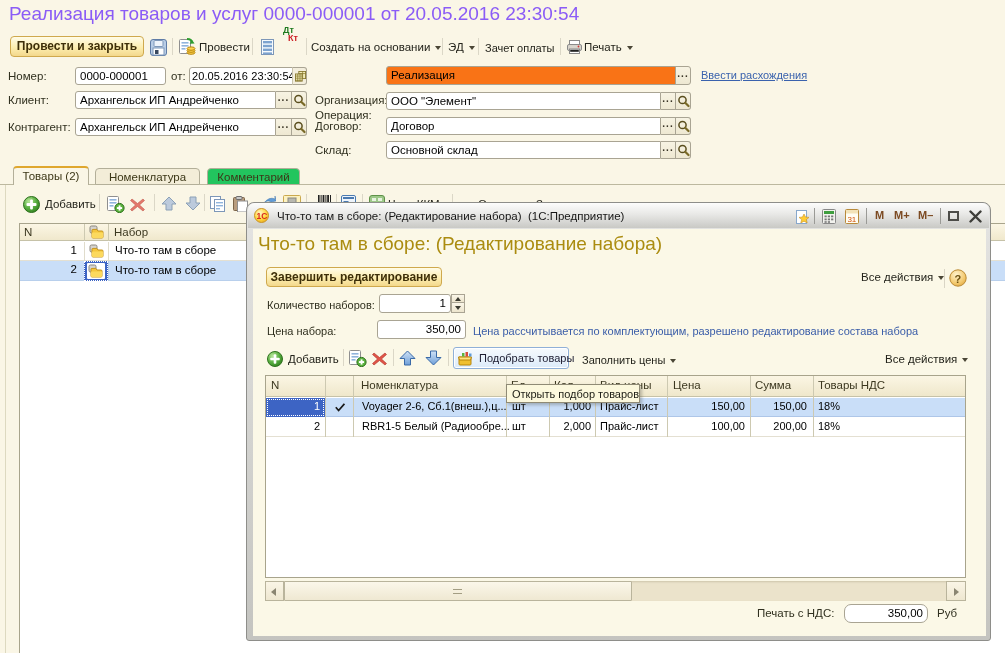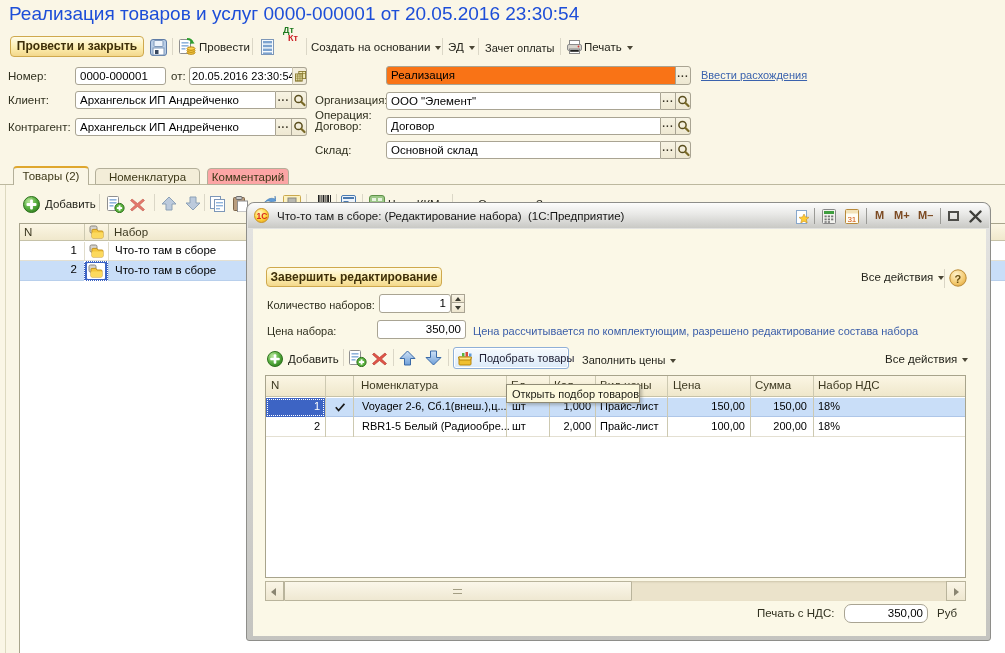--- a/index.html
+++ b/index.html
@@ -6,21 +6,21 @@
 .abs{position:absolute}
 .lbl{position:absolute;font-size:11.5px;color:#30301f;white-space:nowrap}
 .inp{position:absolute;background:#fff;border:1px solid #a9a493;border-radius:3px;font-size:11.5px;color:#000;line-height:16px;padding:0 4px;white-space:nowrap;overflow:hidden}
 .sep{position:absolute;width:1px;background:#dbd7c7}
 .ybtn{position:absolute;background:linear-gradient(#fffce8,#fdeeb0 55%,#f3d88c);border:1px solid #cfa94d;border-radius:4px;font-weight:bold;color:#3e2f09;text-align:center;font-size:12px}
 .tbtxt{position:absolute;font-size:11.5px;color:#24241c;white-space:nowrap}
 .arr{display:inline-block;width:0;height:0;border-left:3.5px solid transparent;border-right:3.5px solid transparent;border-top:4px solid #4a4636;vertical-align:middle;margin-left:5px}
 .ell{position:absolute;background:linear-gradient(#f7f3e3,#eee8d2);border:1px solid #a9a493;color:#3a3526;text-align:center;font-weight:bold}
 </style></head><body>
 
-<div class="abs" style="left:9px;top:3px;font-size:19px;color:#1d4ed8;">Реализация товаров и услуг 0000-000001 от 20.05.2016 23:30:54</div>
+<div class="abs" style="left:9px;top:3px;font-size:19px;color:#8b5cf6;">Реализация товаров и услуг 0000-000001 от 20.05.2016 23:30:54</div>
 
 <div class="ybtn" style="left:10px;top:36px;width:134px;height:21px;line-height:19px;">Провести и закрыть</div>
 <svg class="abs" style="left:150px;top:39px" width="17" height="17" viewBox="0 0 17 17">
     <rect x="0.5" y="0.5" width="16" height="16" rx="2.5" fill="#b8cde6" stroke="#5f7ca6"></rect>
     <rect x="4" y="1.5" width="9" height="6" rx="1" fill="#eef4fb" stroke="#7d97b8"></rect>
     <rect x="3" y="9" width="11" height="7" fill="#fff" stroke="#7d97b8"></rect>
     <rect x="5" y="11" width="3.5" height="4" fill="#39485e"></rect>
   </svg>
 <div class="sep" style="left:172px;top:38px;height:17px"></div>
 <svg class="abs" style="left:179px;top:38px" width="17" height="17" viewBox="0 0 17 17">
@@ -115,21 +115,21 @@
 <div class="inp" style="left:386px;top:141px;width:275px;height:18px;border-radius:3px 0 0 3px;">Основной склад</div>
 <div class="ell" style="left:661px;top:141px;width:15px;height:18px;font-size:10px;line-height:12px;letter-spacing:1px;border-left:none">...</div>
 <div class="ell mg2" style="left:676px;top:141px;width:15px;height:18px;border-left:none;border-radius:0 3px 3px 0"><svg width="13" height="13" viewBox="0 0 13 13" style="margin-top:2px">
       <circle cx="5.5" cy="5" r="3.6" fill="none" stroke="#5a4e1e" stroke-width="1.5"></circle>
       <line x1="8.2" y1="7.7" x2="11.5" y2="11" stroke="#7a6a28" stroke-width="2.2" stroke-linecap="round"></line>
     </svg></div>
 
 <div class="abs" style="left:0;top:184px;width:1005px;height:1px;background:#bcb89f"></div>
 <div class="abs" style="left:13px;top:166px;width:76px;height:19px;background:#faf6e6;border:1px solid #b3af99;border-bottom:none;border-radius:4px 4px 0 0;border-top:2px solid #dfa72e;text-align:center;line-height:17px;font-size:11.5px;color:#3c3717;">Товары (2)</div>
 <div class="abs" style="left:95px;top:168px;width:105px;height:17px;background:#f3edd8;border:1px solid #b3af99;border-radius:4px 4px 0 0;text-align:center;line-height:16px;font-size:11.5px;color:#3c3717;">Номенклатура</div>
-<div class="abs" style="left:207px;top:168px;width:82px;height:17px;background:#fca5a5;border:1px solid #b3af99;border-radius:4px 4px 0 0;text-align:center;line-height:16px;font-size:11.5px;color:#3c3717;">Комментарий</div>
+<div class="abs" style="left:207px;top:168px;width:93px;height:17px;background:#22c55e;border:1px solid #b3af99;border-radius:4px 4px 0 0;text-align:center;line-height:16px;font-size:11.5px;color:#3c3717;">Комментарий</div>
 
 <div class="abs" style="left:5px;top:185px;width:1px;height:468px;background:#ddd9c0"></div>
 <svg class="abs" style="left:23px;top:196px" width="17" height="17" viewBox="0 0 17 17">
     <defs>
       <radialGradient id="gg" cx="0.35" cy="0.3" r="0.8">
         <stop offset="0" stop-color="#b9e89b"></stop>
         <stop offset="0.55" stop-color="#57ad3f"></stop>
         <stop offset="1" stop-color="#2f7d1e"></stop>
       </radialGradient>
     </defs>
@@ -289,20 +289,21 @@
   <div class="abs" style="left:628px;top:6px;font-weight:bold;color:#7c4a22;font-size:11px;">M</div>
   <div class="abs" style="left:647px;top:6px;font-weight:bold;color:#7c4a22;font-size:11px;">M+</div>
   <div class="abs" style="left:671px;top:6px;font-weight:bold;color:#7c4a22;font-size:11px;">M–</div>
   <div class="abs" style="left:693px;top:5px;width:1px;height:16px;background:#9a9a96"></div>
   <div class="abs" style="left:701px;top:8px;width:11px;height:10px;border:2px solid #4c4c48;"></div>
   <svg class="abs" style="left:722px;top:7px" width="13" height="13" viewBox="0 0 13 13">
       <path d="M1.5 1.5 L11.5 11.5 M11.5 1.5 L1.5 11.5" stroke="#3e3e3a" stroke-width="2.4" stroke-linecap="round"></path>
     </svg>
   <div class="abs" style="left:6px;top:26px;width:733px;height:407px;background:#fbf8e7;"></div>
 
+  <div class="abs" style="left:11px;top:30px;font-size:19px;color:#ab8c10;white-space:nowrap">Что-то там в сборе: (Редактирование набора)</div>
   <div class="ybtn" style="left:19px;top:64px;width:176px;height:20px;line-height:18px;">Завершить редактирование</div>
   <div class="tbtxt" style="left:614px;top:68px;">Все действия<span class="arr"></span></div>
   <div class="abs" style="left:697px;top:66px;width:1px;height:19px;background:#d9d5c5"></div>
   <svg class="abs" style="left:702px;top:66px" width="18" height="18" viewBox="0 0 18 18">
       <defs>
         <radialGradient id="qq" cx="0.4" cy="0.3" r="0.8">
           <stop offset="0" stop-color="#fff3cd"></stop>
           <stop offset="0.65" stop-color="#f3c96e"></stop>
           <stop offset="1" stop-color="#dfa63e"></stop>
         </radialGradient>
@@ -370,21 +371,21 @@
 
   <div class="abs" style="left:18px;top:172px;width:701px;height:203px;background:#fff;border:1px solid #a8a48c;">
     <div class="abs" style="left:0;top:0;width:699px;height:21px;background:linear-gradient(#fbf6e4,#efe7cb);border-bottom:1px solid #c6c2a8;color:#3c3820;">
       <div class="abs" style="left:5px;top:3px;">N</div>
       <div class="abs" style="left:95px;top:3px;">Номенклатура</div>
       <div class="abs" style="left:245px;top:3px;">Ед.</div>
       <div class="abs" style="left:288px;top:3px;">Кол</div>
       <div class="abs" style="left:334px;top:3px;">Вид цены</div>
       <div class="abs" style="left:407px;top:3px;">Цена</div>
       <div class="abs" style="left:489px;top:3px;">Сумма</div>
-      <div class="abs" style="left:552px;top:3px;">Набор НДС</div>
+      <div class="abs" style="left:552px;top:3px;">Товары НДС</div>
     </div>
     <div class="abs" style="left:0;top:22px;width:699px;height:19px;background:#c9def8;border-bottom:1px solid #aec6e8;color:#000;font-size:11px;">
       <div class="abs" style="left:0;top:0;width:59px;height:19px;background:#3d64c4;outline:1px dotted #fff;outline-offset:-2px;color:#fff;text-align:right;padding:2px 5px 0 0;">1</div>
       <svg class="abs" style="left:69px;top:5px" width="10" height="9" viewBox="0 0 10 9">
           <path d="M0.8 4.2 L3.6 7.5 L9.4 0.8" fill="none" stroke="#1a1a1a" stroke-width="1.7"></path>
         </svg>
       <div class="abs" style="left:96px;top:2px;">Voyager 2-6, Сб.1(внеш.),ц...</div>
       <div class="abs" style="left:246px;top:2px;">шт</div>
       <div class="abs" style="left:243px;top:2px;width:82px;text-align:right;">1,000</div>
       <div class="abs" style="left:334px;top:2px;">Прайс-лист</div>

